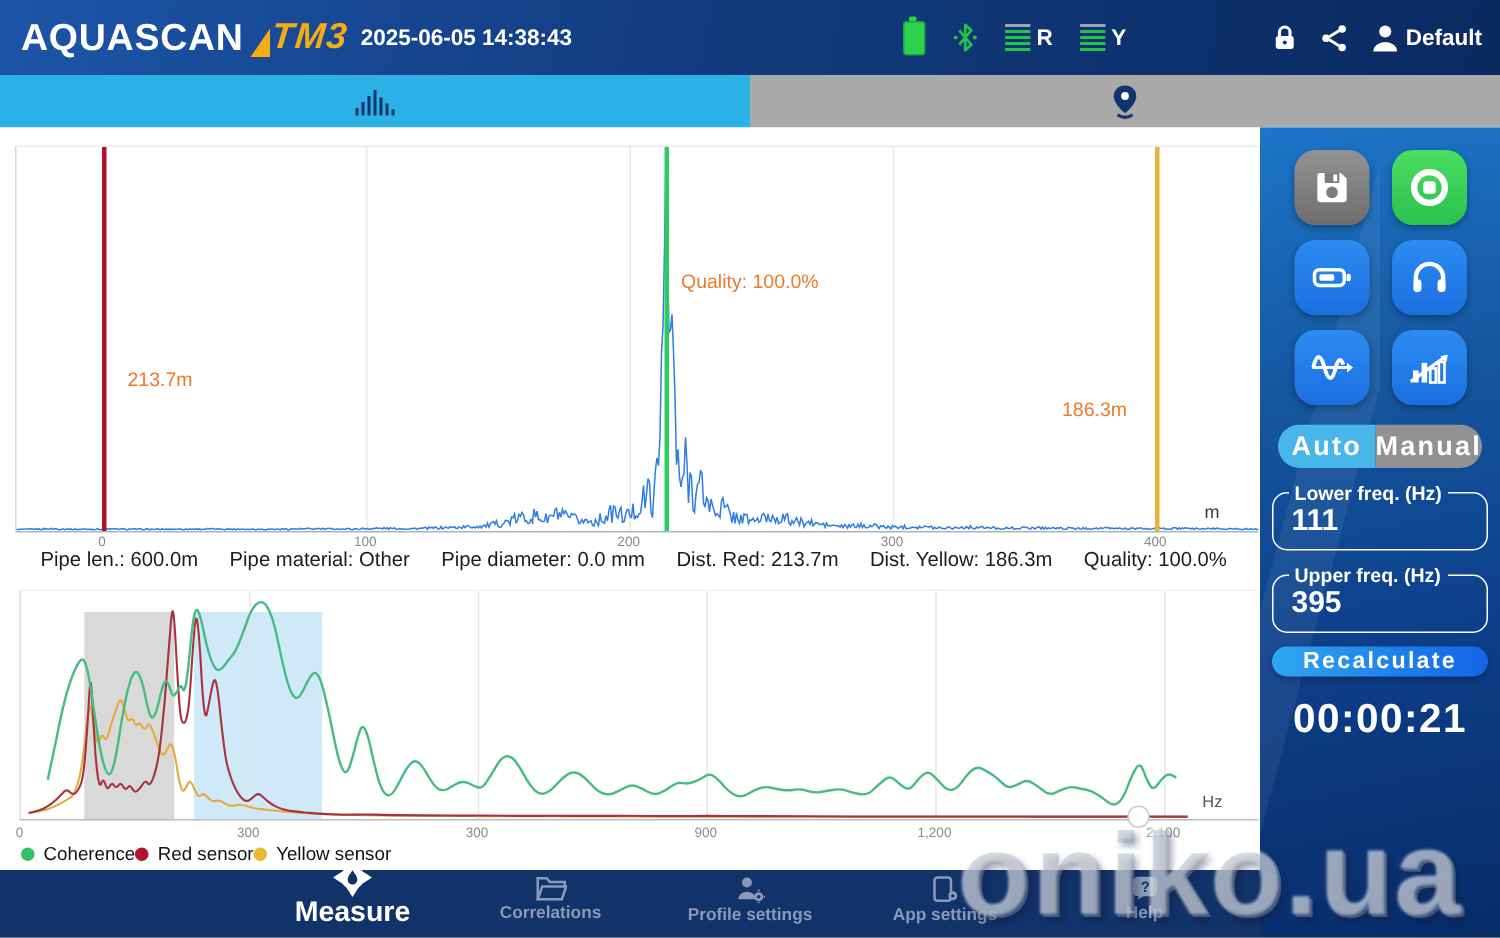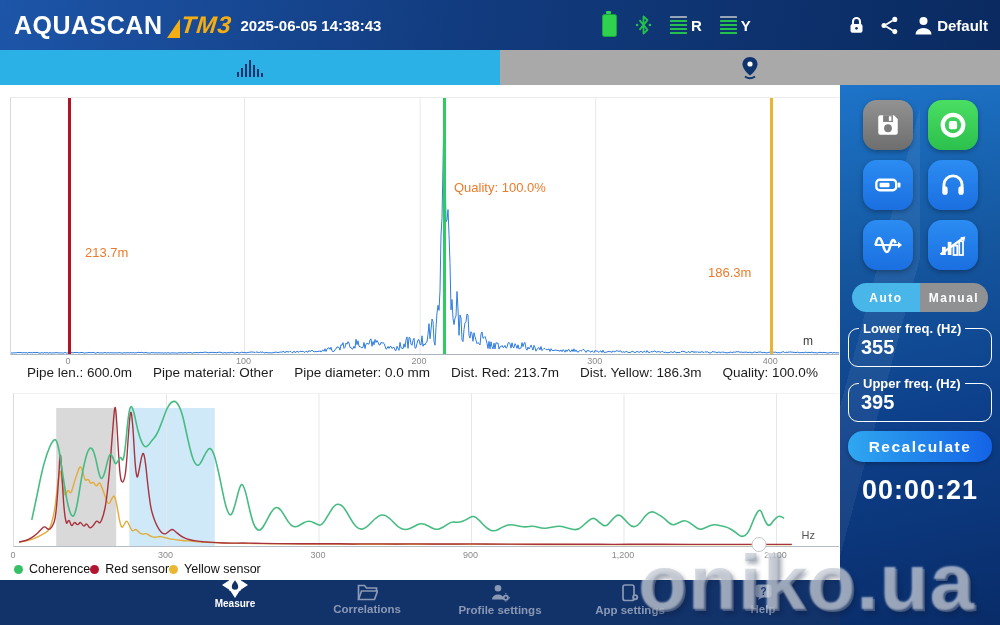--- a/index.html
+++ b/index.html
@@ -51,36 +51,36 @@
     background:linear-gradient(168deg,#1d74c9 0%,#15579f 32%,#0d3f8a 62%,#092c68 100%);overflow:hidden;}
   .sidebar:before{content:"";position:absolute;left:-40px;top:-20px;width:120px;height:620px;
     background:linear-gradient(105deg,transparent 46%,rgba(255,255,255,.06) 46%,rgba(255,255,255,.06) 60%,transparent 60%);}
   .btn-grid{position:relative;display:grid;grid-template-columns:50px 50px;gap:10px 15px;justify-content:center;padding-top:15px;}
   .sq-btn{width:50px;height:50px;border-radius:14px;display:flex;align-items:center;justify-content:center;
     box-shadow:0 2px 5px rgba(0,0,0,.3);}
   .btn-gray{background:linear-gradient(180deg,#929292,#6e6e6e);}
   .btn-green{background:linear-gradient(180deg,#4ade63,#2cc04d);}
   .btn-blue{background:linear-gradient(180deg,#2b8cf2,#1b6fe0);}
   .toggle{position:relative;margin:13px 12px 0;height:29px;border-radius:15px;display:flex;overflow:hidden;
-    font-weight:700;font-size:12px;color:#fff;}
+    font-weight:700;font-size:18px;color:#fff;}
   .toggle div{flex:1;display:flex;align-items:center;justify-content:center;letter-spacing:1.5px;}
   .toggle .auto{background:#49b6e9;}
   .toggle .manual{background:#8f9193;}
   .freq-field{position:relative;margin:9px 8px 0;border:1.6px solid #fff;border-radius:10px;padding:0 0 7px 12px;}
   .freq-field legend{font-size:13px;font-weight:700;color:#fff;padding:0 4px;margin-left:-2px;}
   .freq-value{font-size:20px;font-weight:700;color:#fff;}
-  .recalc{position:relative;margin:9px 8px 0;height:31px;border-radius:15px;display:flex;align-items:center;justify-content:center;
+  .recalc{position:relative;margin:9px 8px 0;height:20px;border-radius:15px;display:flex;align-items:center;justify-content:center;
     background:linear-gradient(90deg,#2fa7f0,#1463e6);color:#fff;font-weight:700;font-size:15.5px;letter-spacing:1.5px;
     box-shadow:0 2px 4px rgba(0,0,0,.25);}
   .timer{position:relative;text-align:center;margin-top:13px;color:#fff;font-size:27px;font-weight:700;letter-spacing:1px;}
   
   .nav{position:absolute;left:0;top:580px;width:840px;height:45px;background:#12326a;z-index:5;overflow:visible;}
   .nav-item{position:absolute;width:130px;display:flex;flex-direction:column;align-items:center;}
   .nav-label{font-size:11.5px;font-weight:700;color:#8b99b4;margin-top:2px;white-space:nowrap;}
-  .nav-item.active .nav-label{font-size:10px;font-weight:800;color:#fff;margin-top:0;text-align:right;}
+  .nav-item.active .nav-label{font-size:19px;font-weight:800;color:#fff;margin-top:0;text-align:right;}
   
   .watermark{position:absolute;left:640px;top:538px;z-index:10;pointer-events:none;
     font-size:80px;font-weight:700;letter-spacing:1px;color:rgba(150,160,178,.38);
     text-shadow:-2px -2px 2px rgba(255,255,255,.6),2px 3px 4px rgba(15,25,55,.35);}
 </style>
 </head>
 <body>
 
 <div class="screen">
 
@@ -278,21 +278,21 @@
           <path d="M21.8 5.2 L17.8 6 L21 9.2 Z" fill="#fff"></path>
         </svg>
       </div>
     </div>
     <div class="toggle">
       <div class="auto">Auto</div>
       <div class="manual">Manual</div>
     </div>
     <fieldset class="freq-field">
       <legend>Lower freq. (Hz)</legend>
-      <div class="freq-value">355</div>
+      <div class="freq-value">111</div>
     </fieldset>
     <fieldset class="freq-field">
       <legend>Upper freq. (Hz)</legend>
       <div class="freq-value">395</div>
     </fieldset>
     <div class="recalc">Recalculate</div>
     <div class="timer">00:00:21</div>
   </div>
 
   <div class="nav">

